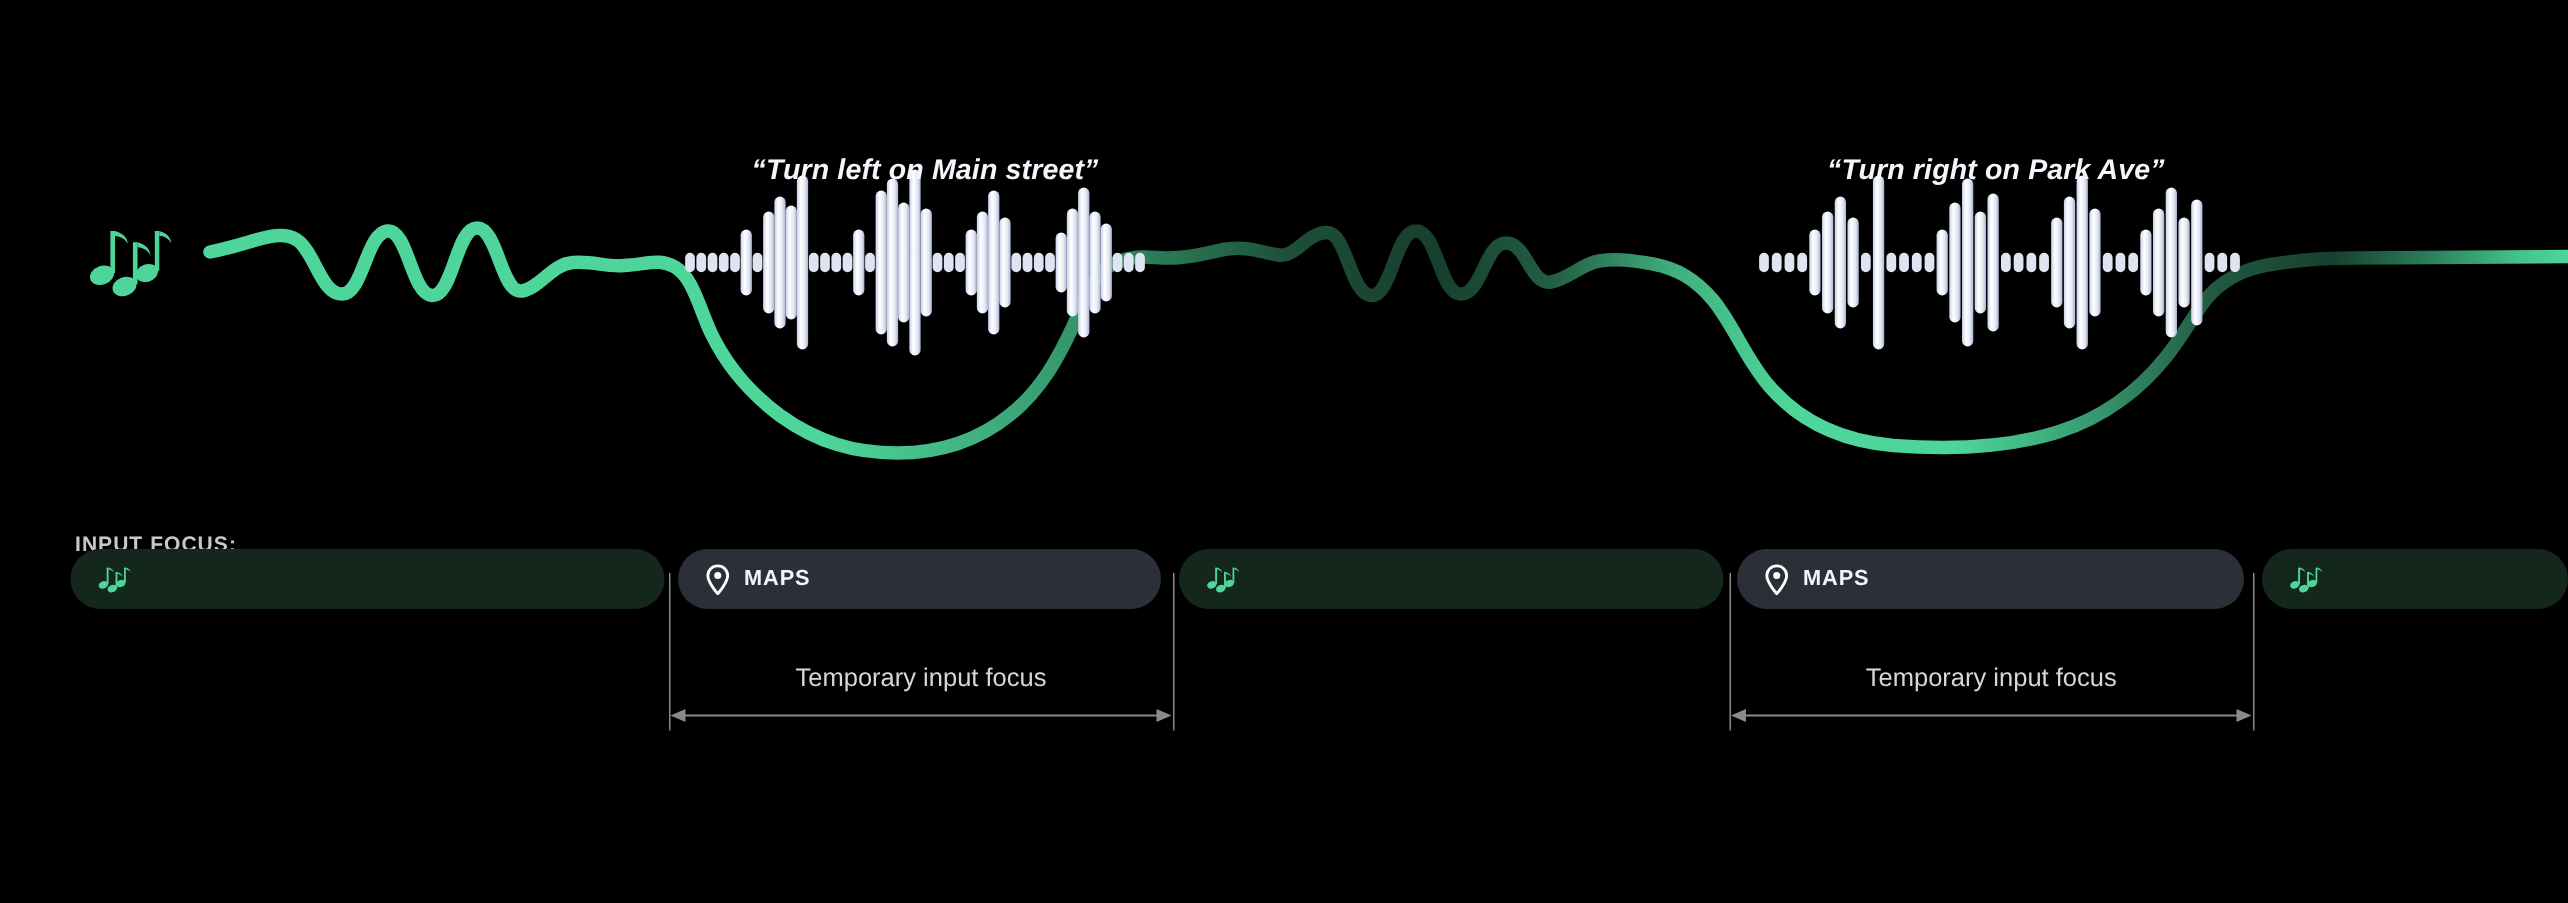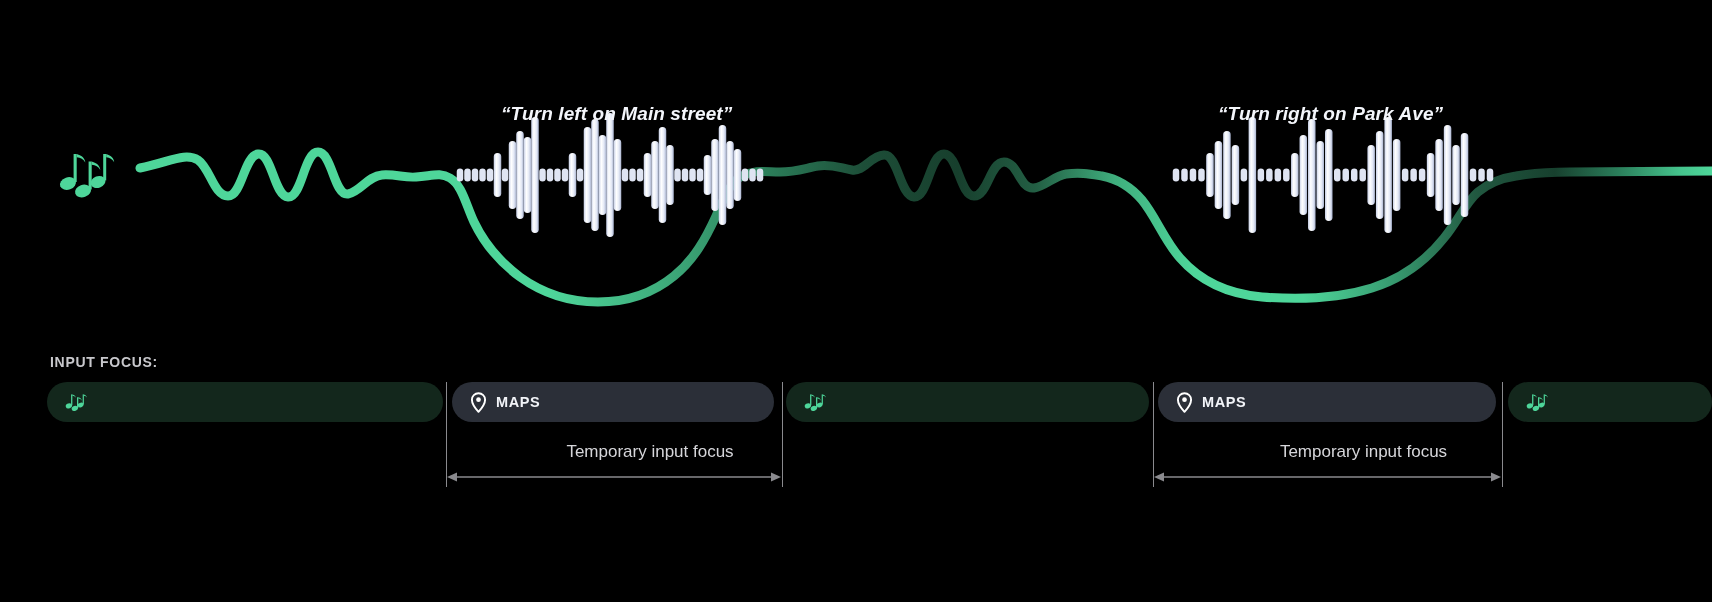--- a/index.html
+++ b/index.html
@@ -31,21 +31,21 @@
   }
 
   
   #focus-section{position:absolute;left:0;top:330px;width:1712px;height:272px;}
   #focus-label{
     position:absolute;left:50px;top:24px;
     font-size:14px;font-weight:bold;letter-spacing:.7px;
     color:#c8c8cc;
   }
 
-  #track{position:absolute;left:0;top:52px;width:1712px;height:40px;}
+  #track{position:absolute;left:0;top:36px;width:1712px;height:40px;}
 
   .pill{
     position:absolute;top:0;height:40px;
     border-radius:20px;
     display:flex;align-items:center;
     box-sizing:border-box;
     padding-left:18px;
     overflow:hidden;
   }
   .pill.music{background:#13271c;}
@@ -59,21 +59,21 @@
 
   
   .span-guide{
     position:absolute;width:1px;
     background:#8a8a8e;
   }
   .span-arrow{position:absolute;height:14px;}
   .span-text{
     position:absolute;
     font-size:17px;color:#d6d6da;
-    white-space:nowrap;text-align:center;margin-left:36px;
+    white-space:nowrap;text-align:center;
   }
 </style>
 </head>
 <body>
 
 <div id="stage">
 
   <div id="wave-area">
 
     <svg id="wave-svg" width="1712" height="330" viewBox="0 0 1712 330">

